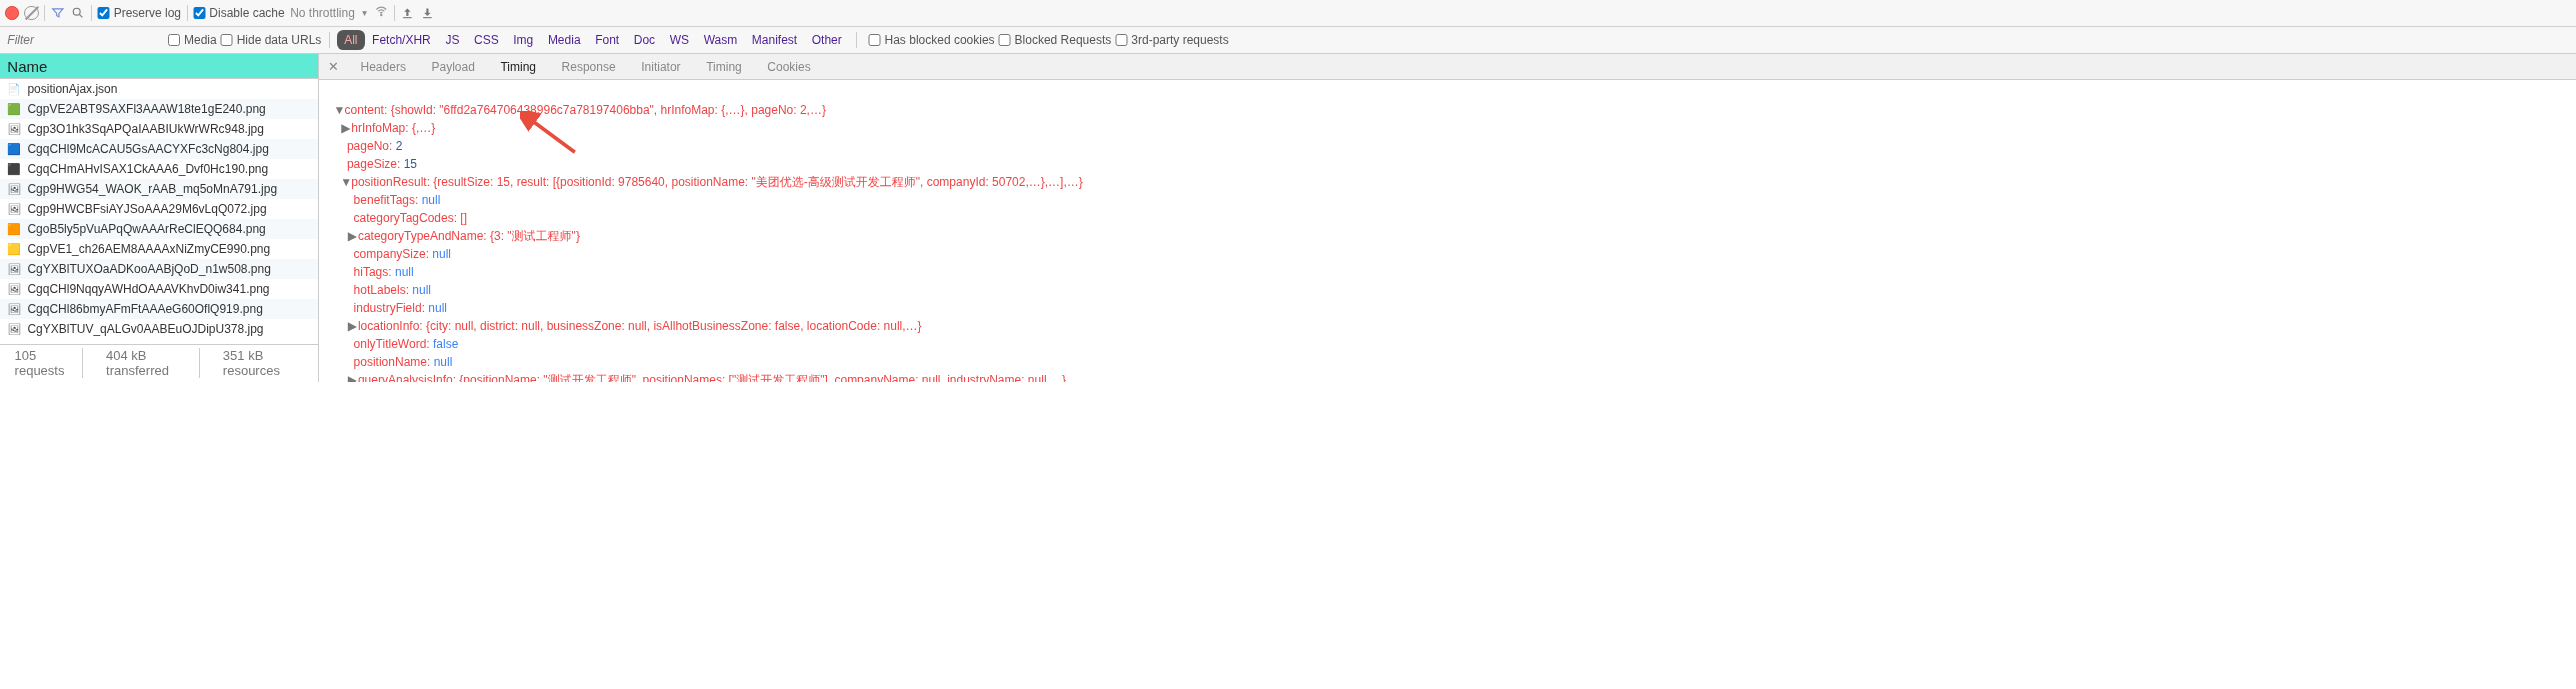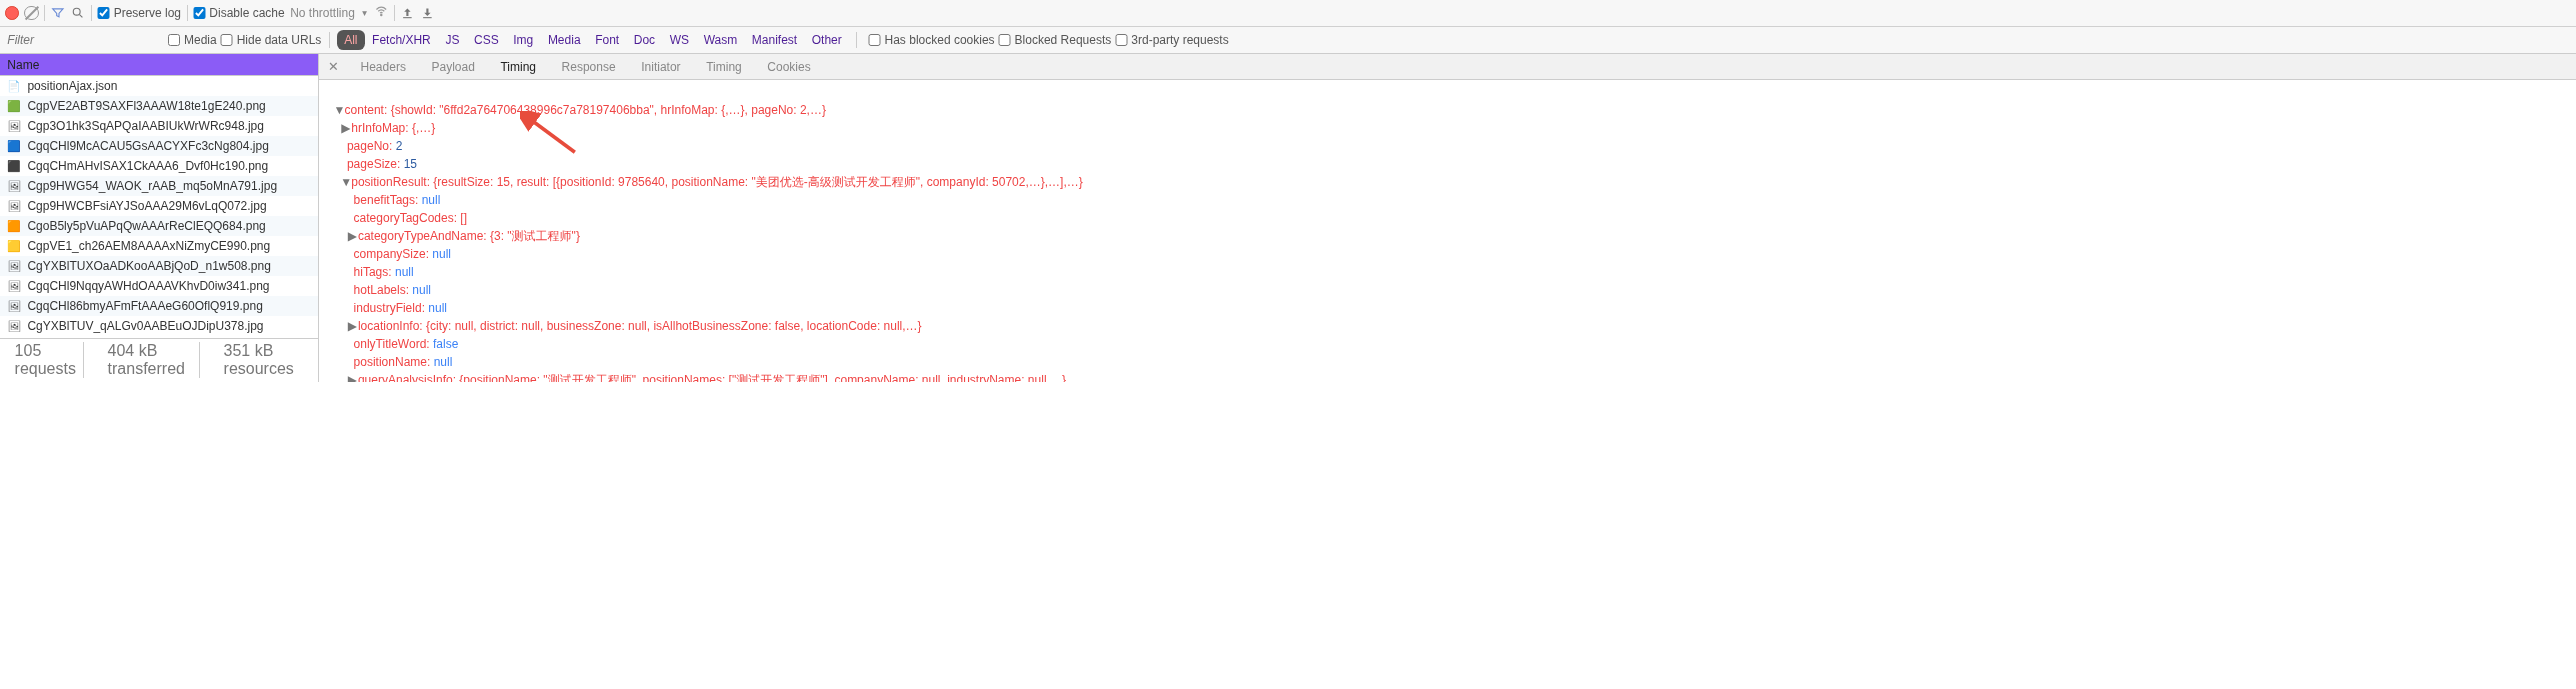--- a/index.html
+++ b/index.html
@@ -22,27 +22,27 @@
 .filter-input { border:none; background:transparent; padding:1.8px 7.3px; font-size:12px; width:164px; outline:none; color:#888; font-style:italic; }
 .ftype-btn { padding:2.7px 7.3px; font-size:12px; color:#4c1d95; cursor:pointer; border-radius:6.4px; }
 .ftype-btn.active { background:#555; color:#fca5a5; }
 .cb-sm { display:flex; align-items:center; gap:3.6px; font-size:12px; color:#555; margin-left:3.6px; }
 .cb-sm input{width:12.8px;height:12.8px;}
 .sep { width:0.9px; height:16.4px; background:#ccc; margin:0 7.3px; }
 
 .main-area { display:flex; height:328px; }
 
 .requests-pane { width:319px; border-right:0.9px solid #ccc; display:flex; flex-direction:column; }
-.requests-header { background:#8b5cf6; border-bottom:0.9px solid #ccc; padding:3.6px 7.3px; font-size:12px; font-weight:500; }
+.requests-header { background:#5eead4; border-bottom:0.9px solid #ccc; padding:3.6px 7.3px; font-size:15px; font-weight:500; }
 .req-list { flex:1; overflow:auto; }
 .req-item { display:flex; align-items:center; gap:5.5px; padding:2.7px 7.3px; font-size:12px; color:#333; cursor:pointer; min-height:20px; }
 .req-item:nth-child(odd){ background:#fff; }
 .req-item:nth-child(even){ background:#f5f9fc; }
 .file-ico { width:14.6px; height:14.6px; font-size:11px; display:flex; align-items:center; justify-content:center; }
-.status-bar { border-top:0.9px solid #ccc; padding:3.6px 7.3px; font-size:16px; color:#777; display:flex; gap:16px; }
+.status-bar { border-top:0.9px solid #ccc; padding:3.6px 7.3px; font-size:13px; color:#777; display:flex; gap:16px; }
 .status-seg { padding:0 7.3px; border-right:0.9px solid #ccc; }
 
 .detail-pane { flex:1; display:flex; flex-direction:column; }
 .detail-tabs { display:flex; align-items:center; background:#f1f1f1; border-bottom:0.9px solid #ccc; height:25.5px; }
 .close-x { padding:0 9px; color:#888; cursor:pointer; font-size:12.8px; }
 .dtab { padding:4.6px 12.8px; font-size:12px; color:#888; cursor:pointer;margin-top:43px; }
 .dtab.active { color:#222; }
 
 .preview { flex:1; overflow:auto; font-family: Menlo, Consolas, monospace; font-size:12px; padding:3.6px 0 3.6px 14.6px; line-height:1.5; white-space:pre; }
 .tree-line { white-space:pre; }

